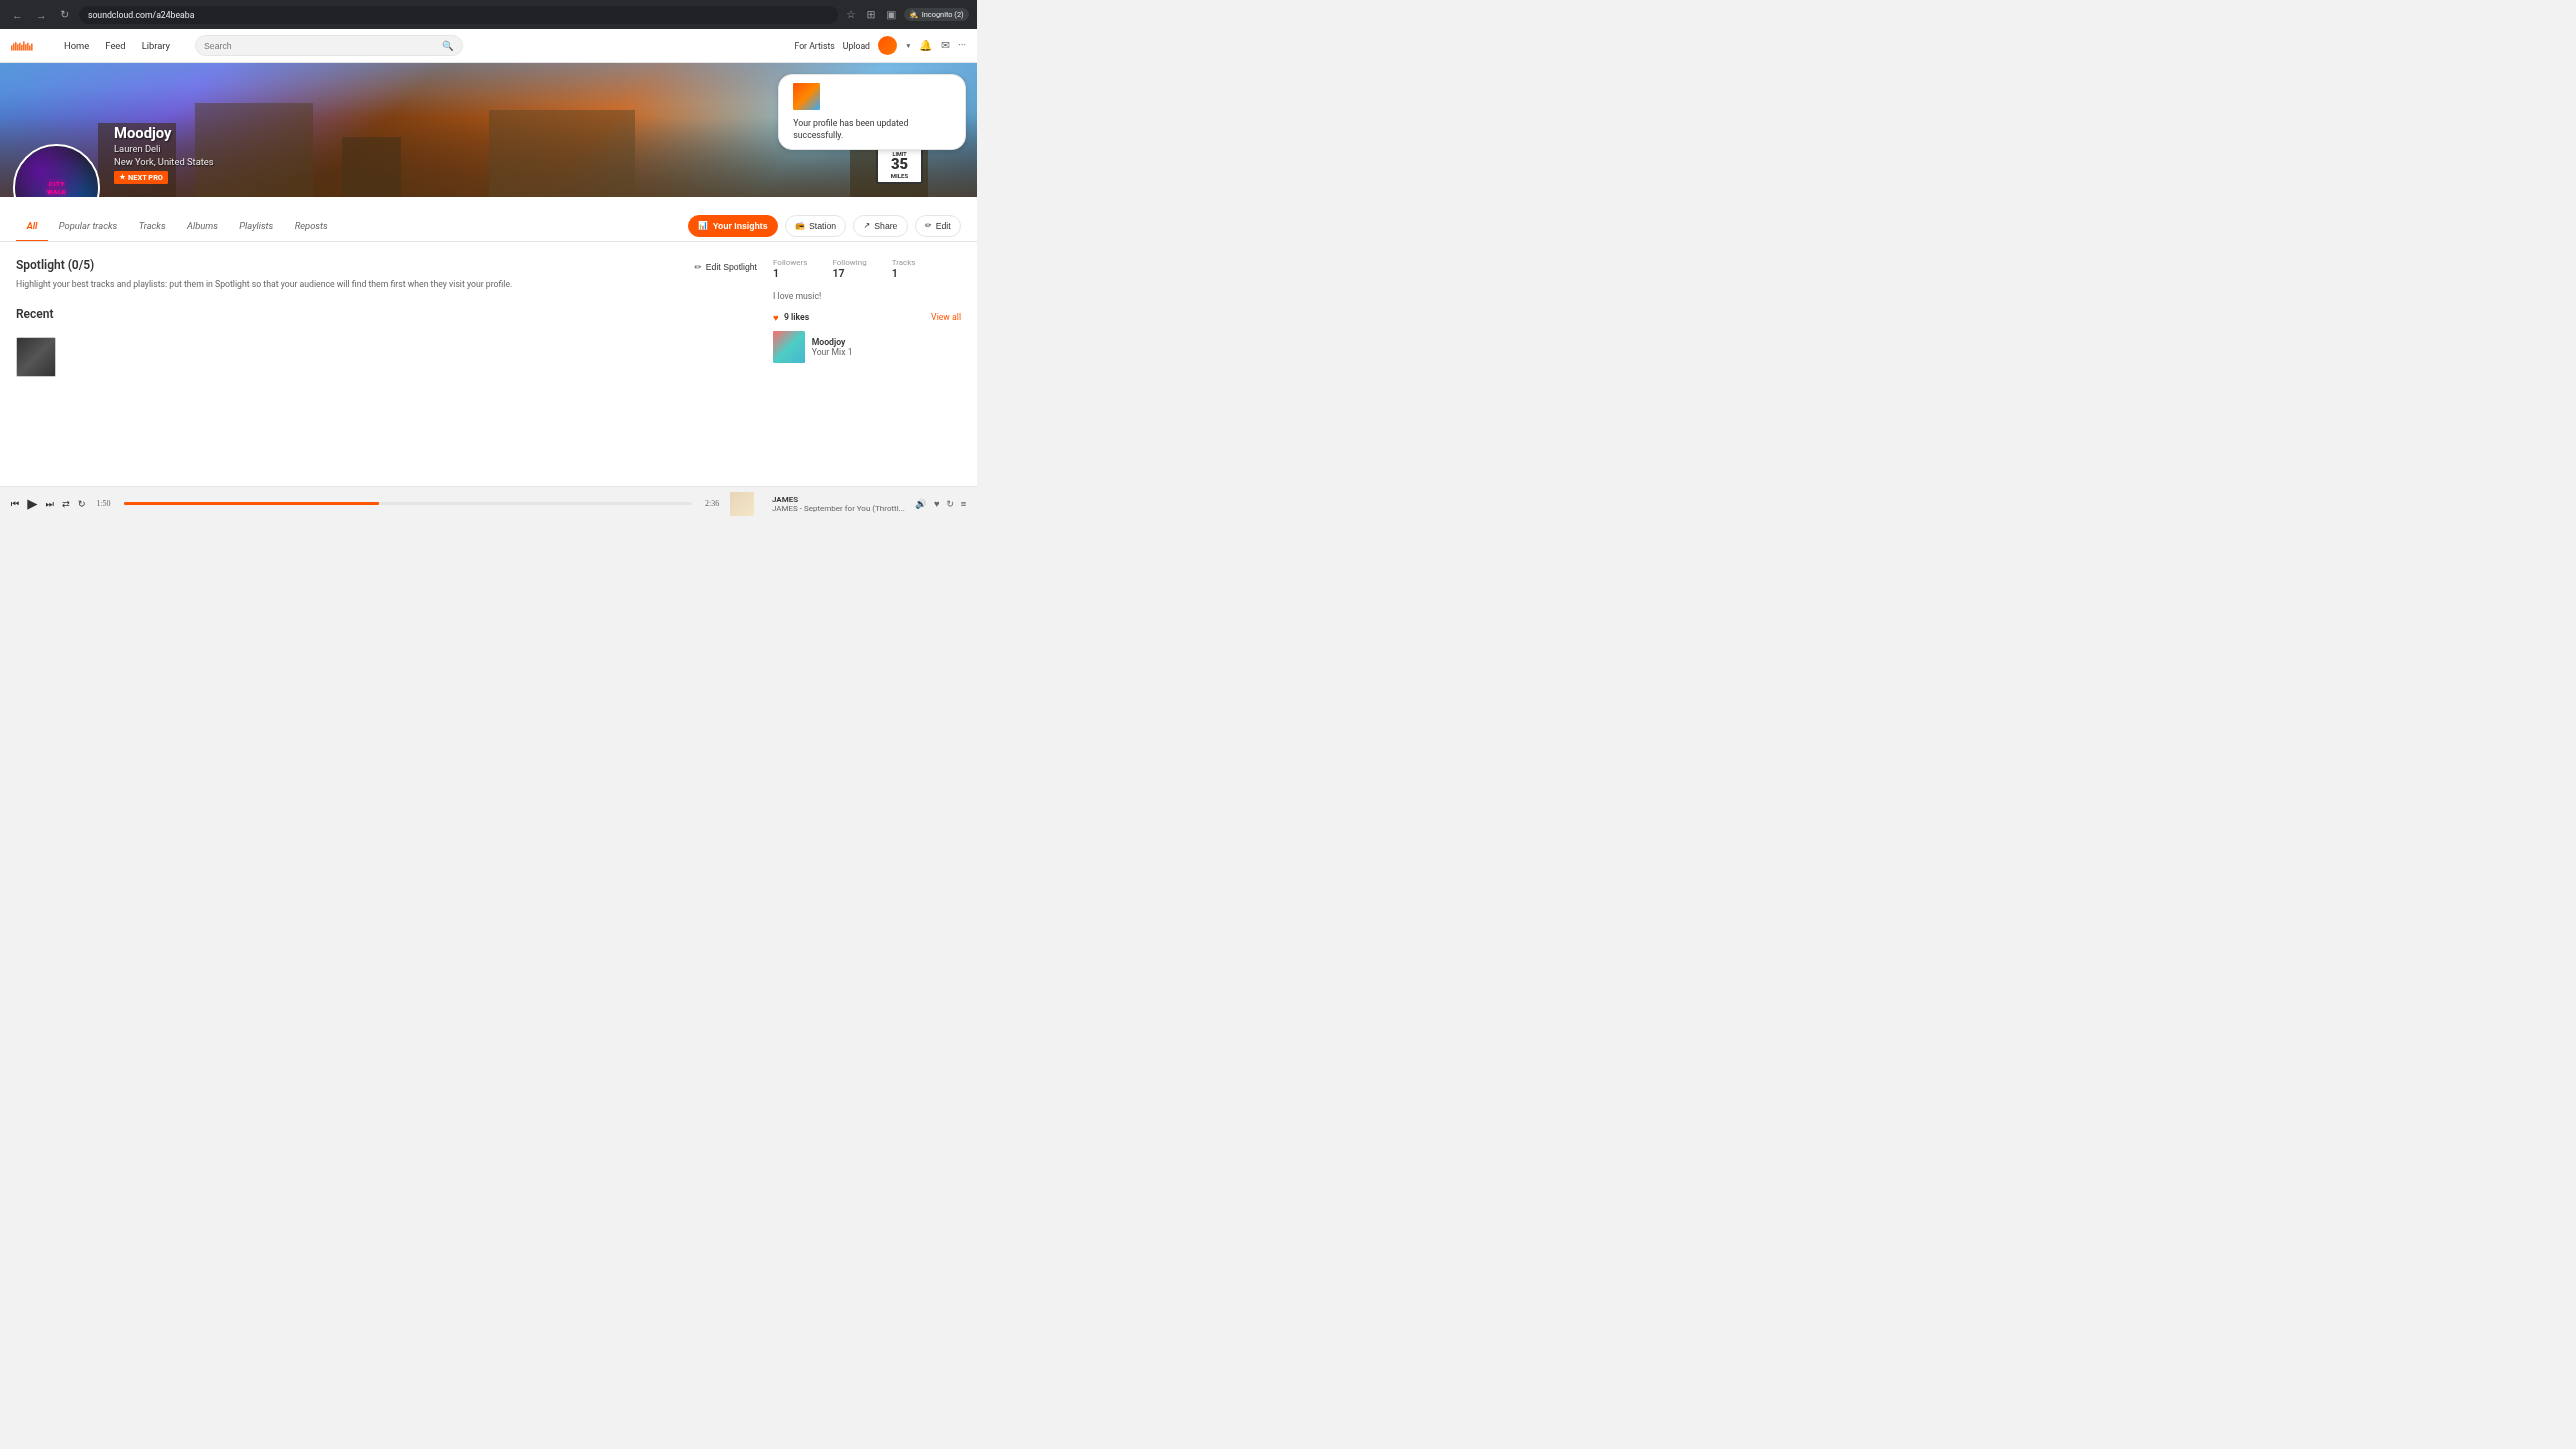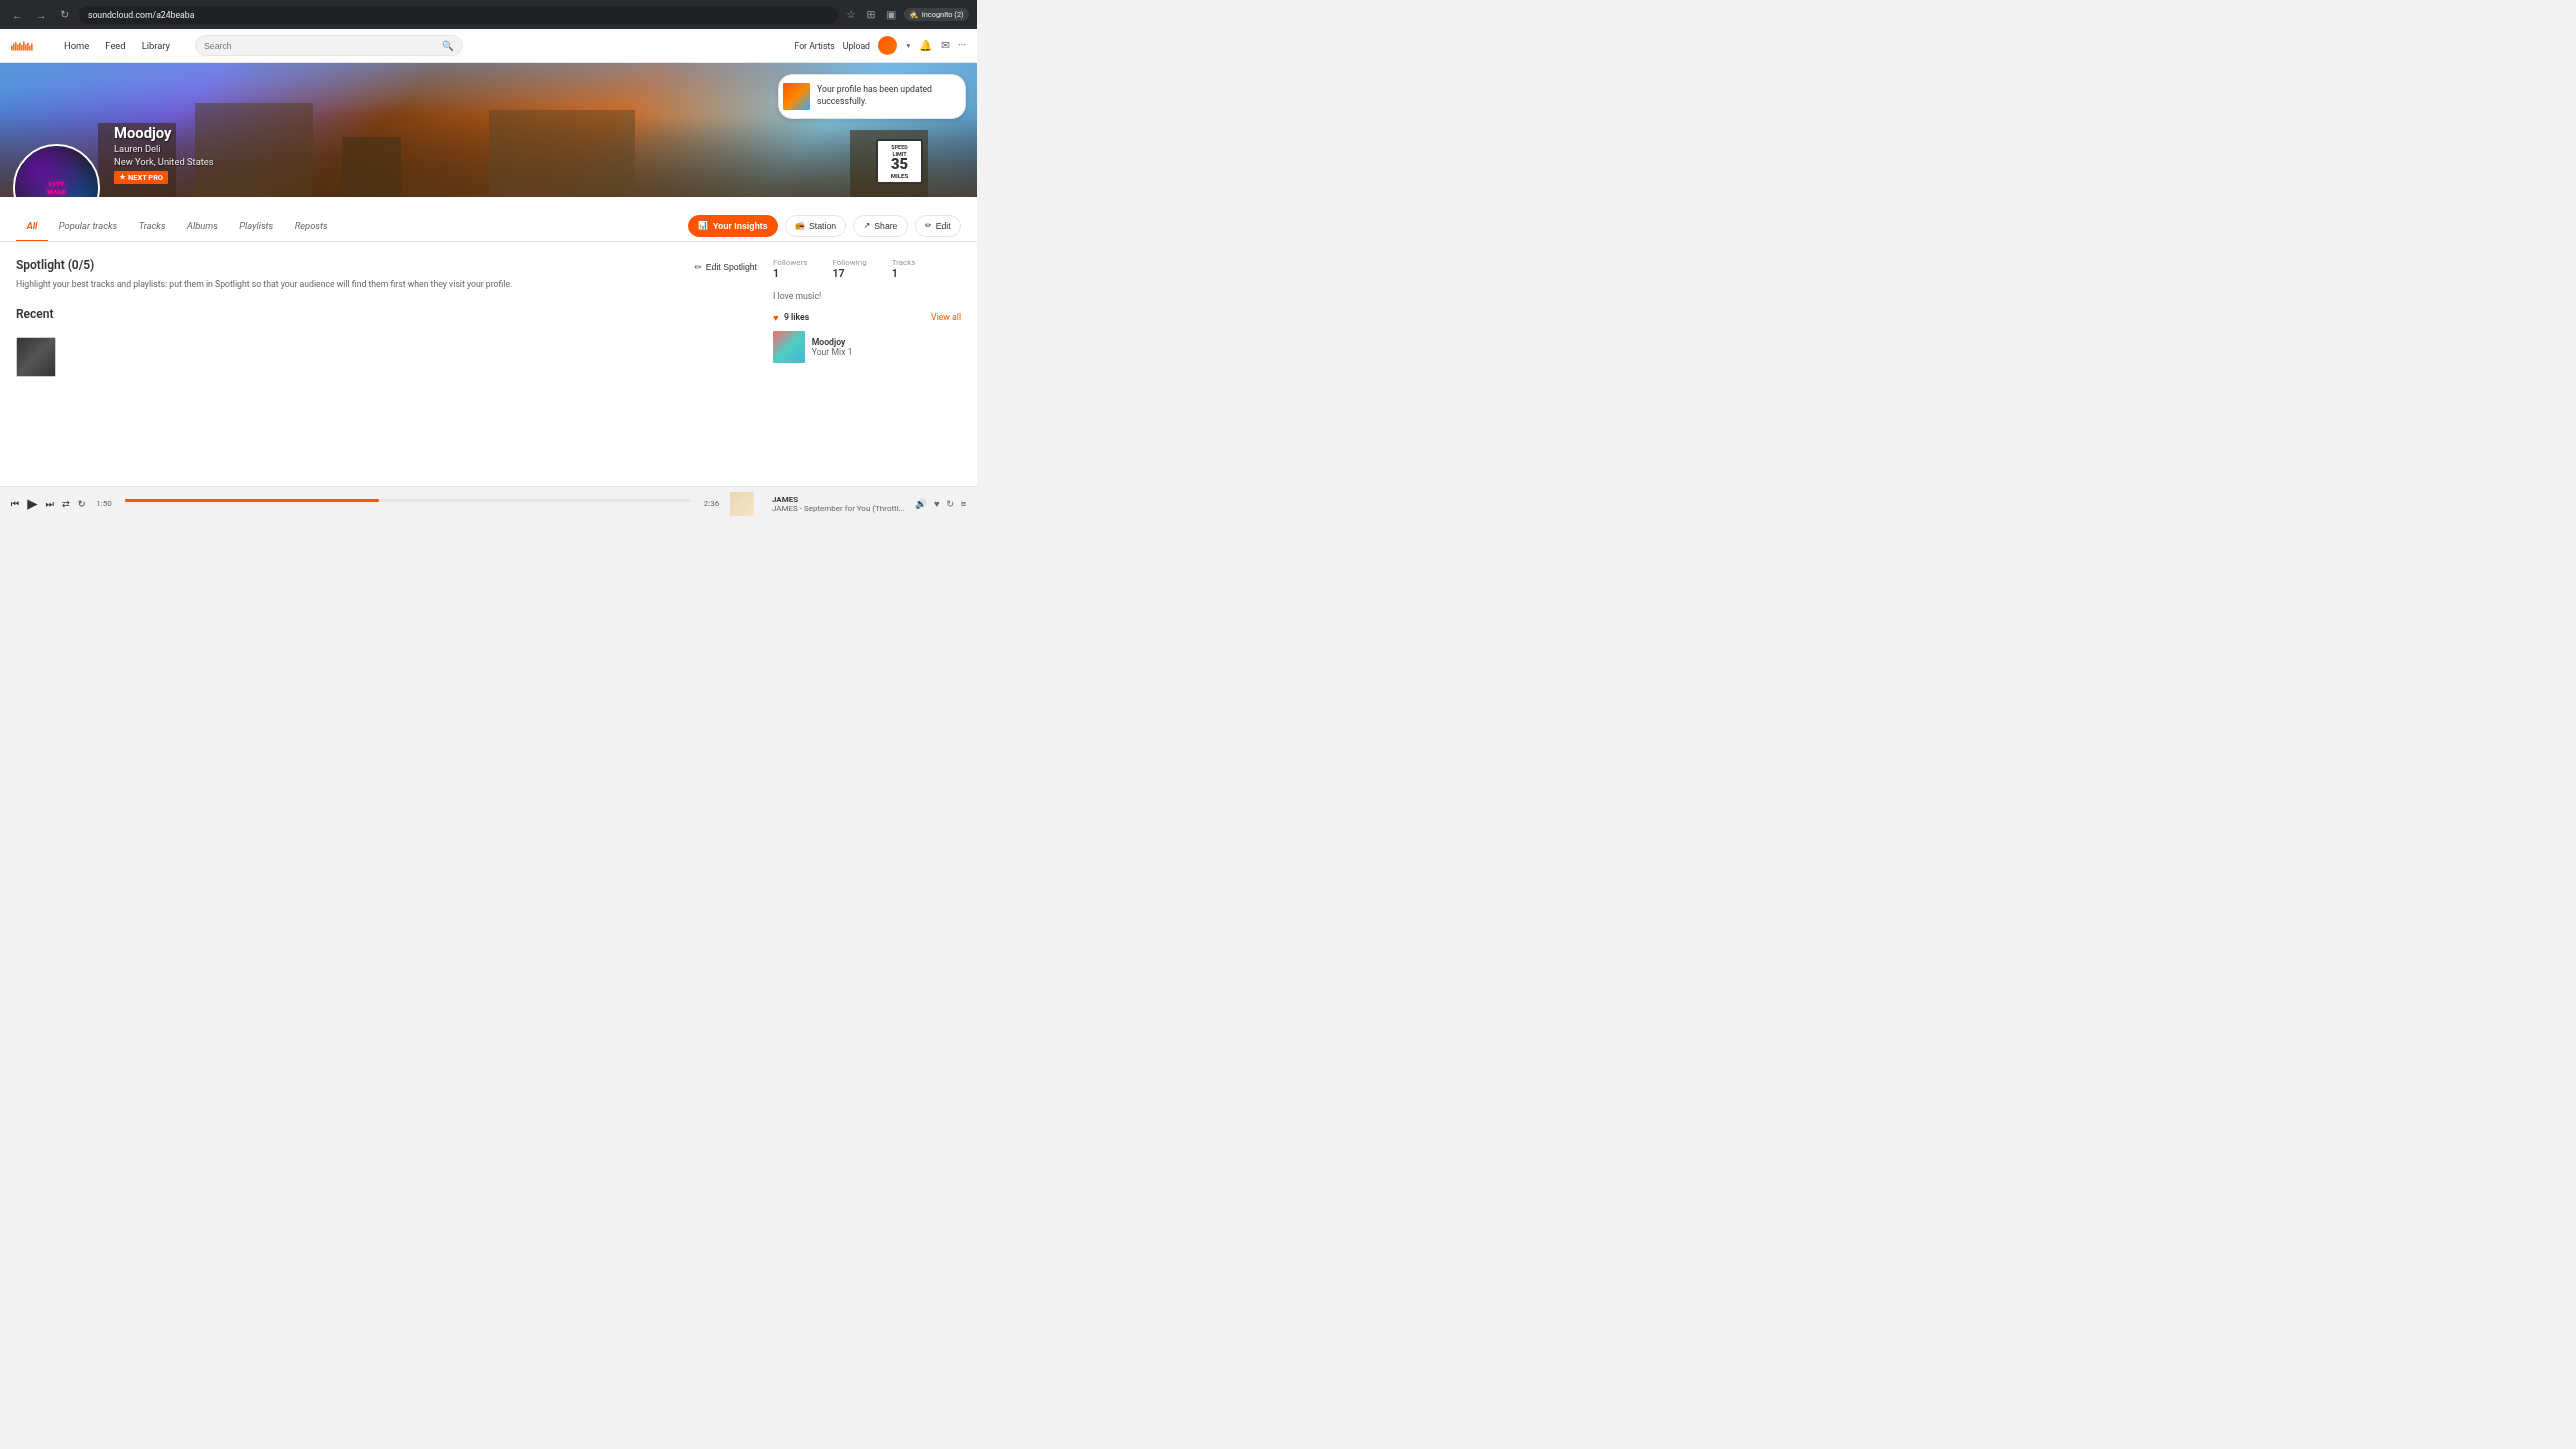--- a/index.html
+++ b/index.html
@@ -46,21 +46,21 @@
     
     
     .profile-name-banner { position: absolute; left: 114px; bottom: 13.4px; color: white; }
     .profile-display-name { font-size: 14.8px; font-weight: 700; text-shadow: 0.7px 0.7px 2px rgba(0,0,0,0.7); }
     .profile-real-name { font-size: 9.4px; color: rgba(255,255,255,0.9); text-shadow: 0.7px 0.7px 1.3px rgba(0,0,0,0.7); margin-top: 1.3px; }
     .profile-location { font-size: 9.4px; color: rgba(255,255,255,0.9); text-shadow: 0.7px 0.7px 1.3px rgba(0,0,0,0.7); margin-top: 1.3px; }
     .next-pro-badge { display: inline-flex; align-items: center; gap: 2.7px; background: #ff5500; color: white; font-size: 7.4px; font-weight: 700; padding: 2px 5.4px; border-radius: 1.3px; margin-top: 4px; cursor: pointer; }
     .next-pro-star { font-size: 6.7px; }
 
     
-    .notification-toast { position: absolute; top: 10.7px; right: 10.7px; background: white; border: 0.7px solid #e5e5e5; border-radius: 14px; padding: 8px 4px; display: flex; align-items: flex-start; gap: 6.7px; box-shadow: 0 1.3px 5.4px rgba(0,0,0,0.15); max-width: 188px; z-index: 10; }
+    .notification-toast { position: absolute; top: 10.7px; right: 10.7px; background: white; border: 0.7px solid #e5e5e5; border-radius: 14px; padding: 8px 14px; display: flex; align-items: flex-start; gap: 6.7px; box-shadow: 0 1.3px 5.4px rgba(0,0,0,0.15); max-width: 188px; z-index: 10; flex-direction: column; }
     .toast-thumb { width: 27px; height: 27px; border-radius: 1.3px; background: linear-gradient(135deg, #ff5500, #ff8800, #33aaff); flex-shrink: 0; }
     .toast-text { font-size: 8.7px; color: #333; line-height: 1.4; }
 
     
     .sc-main { display: flex; flex: 1; overflow: hidden; }
     .sc-content { flex: 1; overflow-y: auto; padding: 0; }
 
     
     .profile-nav { display: flex; align-items: center; padding: 0 16px; border-bottom: 0.7px solid #e5e5e5; background: white; margin-top: 6.7px; }
     .profile-nav-tabs { display: flex; gap: 0; }
@@ -101,21 +101,21 @@
     .mix-thumb { width: 32px; height: 32px; border-radius: 1.3px; background: linear-gradient(135deg, #ff6b6b, #4ecdc4, #45b7d1); flex-shrink: 0; }
     .mix-info { font-size: 8.7px; }
     .mix-artist { color: #333; font-weight: 600; }
     .mix-title { color: #666; }
 
     
     .player-bar { background: #f2f2f2; border-top: 0.7px solid #e5e5e5; padding: 5.4px 10.7px; display: flex; align-items: center; gap: 10.7px; height: 34px; flex-shrink: 0; }
     .player-controls { display: flex; align-items: center; gap: 8px; }
     .player-btn { background: none; border: none; color: #333; font-size: 9.4px; cursor: pointer; }
     .player-btn.play { font-size: 13.4px; }
-    .progress-area { flex: 1; display: flex; gap: 13px; }
+    .progress-area { flex: 1; display: flex; align-items: center; gap: 13px; font-family: Liberation Serif, serif; }
     .time-text { font-size: 8px; color: #666; white-space: nowrap; }
     .progress-bar { flex: 1; height: 2.7px; background: #e5e5e5; border-radius: 1.3px; cursor: pointer; }
     .progress-fill { height: 100%; background: #ff5500; border-radius: 1.3px; width: 45%; }
     .player-track-info { display: flex; align-items: center; gap: 18px; min-width: 134px; }
     .player-thumb { width: 24px; height: 24px; border-radius: 1.3px; background: linear-gradient(135deg, #333, #666); flex-shrink: 0; }
     .player-track-text { font-size: 8px; }
     .player-track-artist { color: #333; font-weight: 600; }
     .player-track-title { color: #666; }
     .player-right { display: flex; align-items: center; gap: 6.7px; }
     .player-icon-btn { background: none; border: none; color: #666; font-size: 9.4px; cursor: pointer; }

